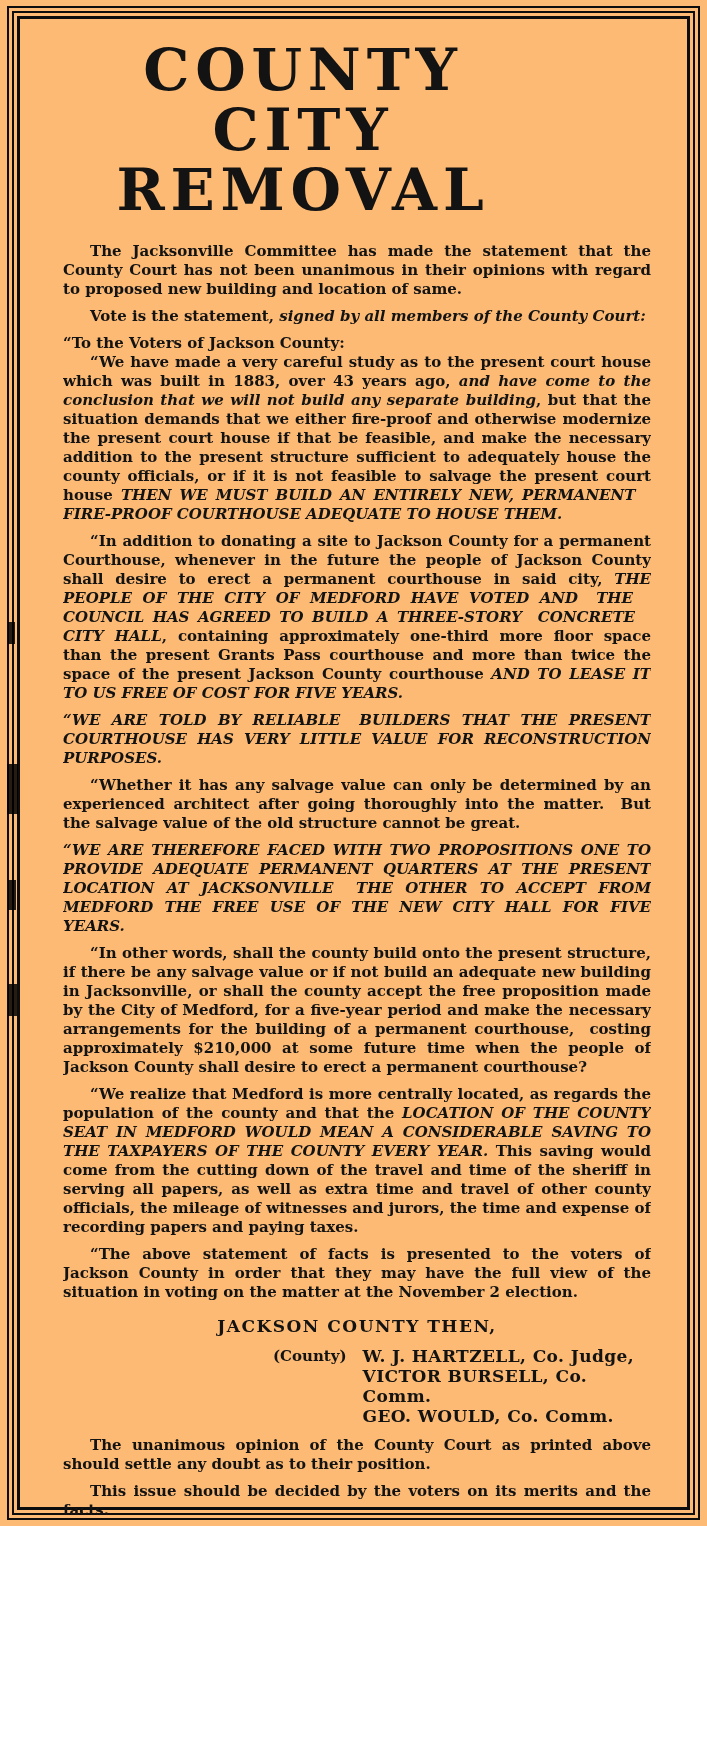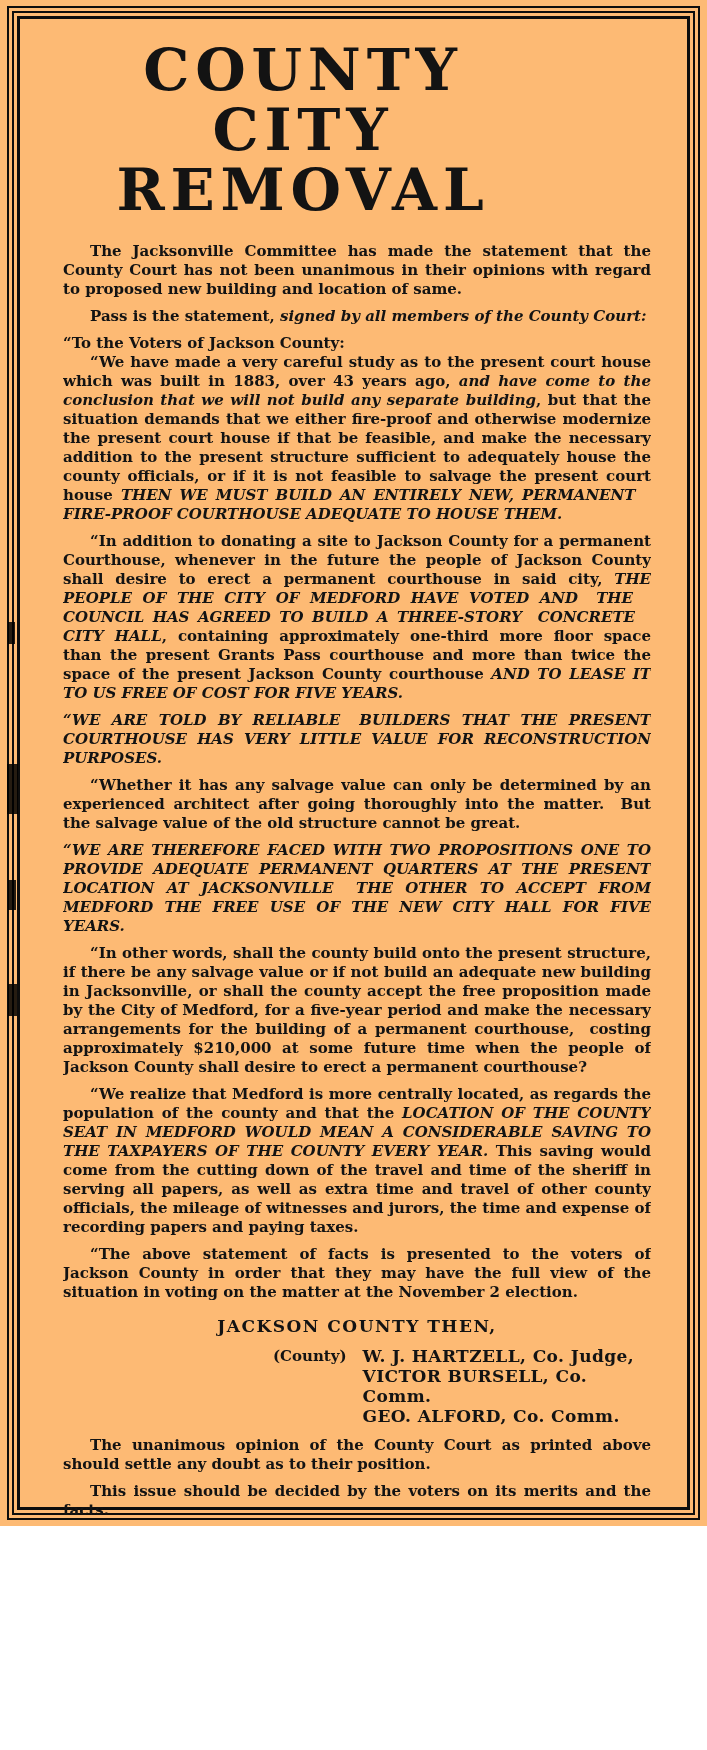--- a/index.html
+++ b/index.html
@@ -60,40 +60,40 @@
   <div class="text-col">
 
     <div class="headline">
       <div>COUNTY</div>
       <div>CITY</div>
       <div>REMOVAL</div>
     </div>
 
     <div id="body-paras">
         <p class="para indent"><span>The Jacksonville Committee has made the statement that the County Court has not been unanimous in their opinions with regard to proposed new building and location of same.</span></p>
-        <p class="para indent"><span>Pass is the statement, </span><span class="it">signed by all members of the County Court:</span></p>
+        <p class="para indent"><span>Vote is the statement, </span><span class="it">signed by all members of the County Court:</span></p>
         <p class="para tight"><span>“To the Voters of Jackson County:</span></p>
         <p class="para indent tight-top"><span>“We have made a very careful study as to the present court house which was built in 1883, over 43 years ago, </span><span class="it">and have come to the conclusion that we will not build any separate building</span><span>, but that the situation demands that we either fire-proof and otherwise modernize the present court house if that be feasible, and make the necessary addition to the present structure sufficient to adequately house the county officials, or if it is not feasible to salvage the present court house </span><span class="it">THEN WE MUST BUILD AN ENTIRELY NEW, PERMANENT  FIRE-PROOF COURTHOUSE ADEQUATE TO HOUSE THEM.</span></p>
         <p class="para indent"><span>“In addition to donating a site to Jackson County for a permanent Courthouse, whenever in the future the people of Jackson County shall desire to erect a permanent courthouse in said city, </span><span class="it">THE PEOPLE OF THE CITY OF MEDFORD HAVE VOTED AND  THE  COUNCIL HAS AGREED TO BUILD A THREE-STORY  CONCRETE  CITY HALL</span><span>, containing approximately one-third more floor space than the present Grants Pass courthouse and more than twice the space of the present Jackson County courthouse </span><span class="it">AND TO LEASE IT TO US FREE OF COST FOR FIVE YEARS.</span></p>
         <p class="para"><span class="it">“WE ARE TOLD BY RELIABLE  BUILDERS THAT THE PRESENT COURTHOUSE HAS VERY LITTLE VALUE FOR RECONSTRUCTION PURPOSES.</span></p>
         <p class="para indent"><span>“Whether it has any salvage value can only be determined by an experienced architect after going thoroughly into the matter.  But the salvage value of the old structure cannot be great.</span></p>
         <p class="para"><span class="it">“WE ARE THEREFORE FACED WITH TWO PROPOSITIONS ONE TO PROVIDE ADEQUATE PERMANENT QUARTERS AT THE PRESENT LOCATION AT JACKSONVILLE  THE OTHER TO ACCEPT FROM MEDFORD THE FREE USE OF THE NEW CITY HALL FOR FIVE YEARS.</span></p>
         <p class="para indent"><span>“In other words, shall the county build onto the present structure, if there be any salvage value or if not build an adequate new building in Jacksonville, or shall the county accept the free proposition made by the City of Medford, for a five-year period and make the necessary arrangements for the building of a permanent courthouse,  costing approximately $210,000 at some future time when the people of Jackson County shall desire to erect a permanent courthouse?</span></p>
         <p class="para indent"><span>“We realize that Medford is more centrally located, as regards the population of the county and that the </span><span class="it">LOCATION OF THE COUNTY SEAT IN MEDFORD WOULD MEAN A CONSIDERABLE SAVING TO THE TAXPAYERS OF THE COUNTY EVERY YEAR.</span><span> This saving would come from the cutting down of the travel and time of the sheriff in serving all papers, as well as extra time and travel of other county officials, the mileage of witnesses and jurors, the time and expense of recording papers and paying taxes.</span></p>
         <p class="para indent"><span>“The above statement of facts is presented to the voters of Jackson County in order that they may have the full view of the situation in voting on the matter at the November 2 election.</span></p>
       </div>
 
     <div class="court-line">JACKSON COUNTY THEN,</div>
 
     <div class="sig-row">
       <span class="signed-label">(County)</span>
       <div class="sig-names">
         <div>W. J. HARTZELL, Co. Judge,</div>
         <div>VICTOR BURSELL, Co. Comm.</div>
-        <div>GEO. ALFORD, Co. Comm.</div>
+        <div>GEO. WOULD, Co. Comm.</div>
       </div>
     </div>
 
     <div id="closing-paras">
         <p class="para indent"><span>The unanimous opinion of the County Court as printed above should settle any doubt as to their position.</span></p>
         <p class="para indent"><span>This issue should be decided by the voters on its merits and the facts.</span></p>
         <p class="para"><span class="it">DO YOU WANT TO TAX YOURSELF AT ONCE FOR  A  NEW COURTHOUSE AT JACKSONVILLE?</span></p>
       </div>
 
   </div>

